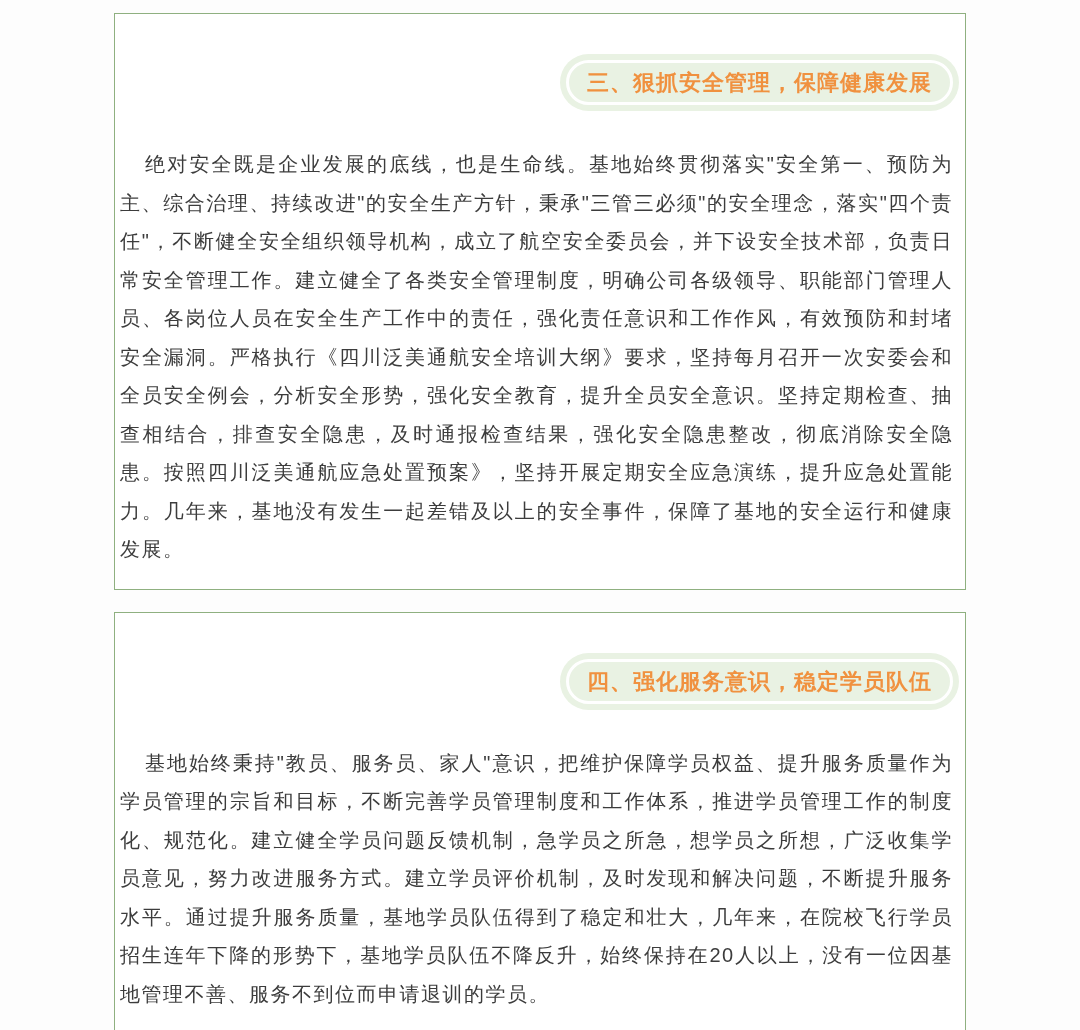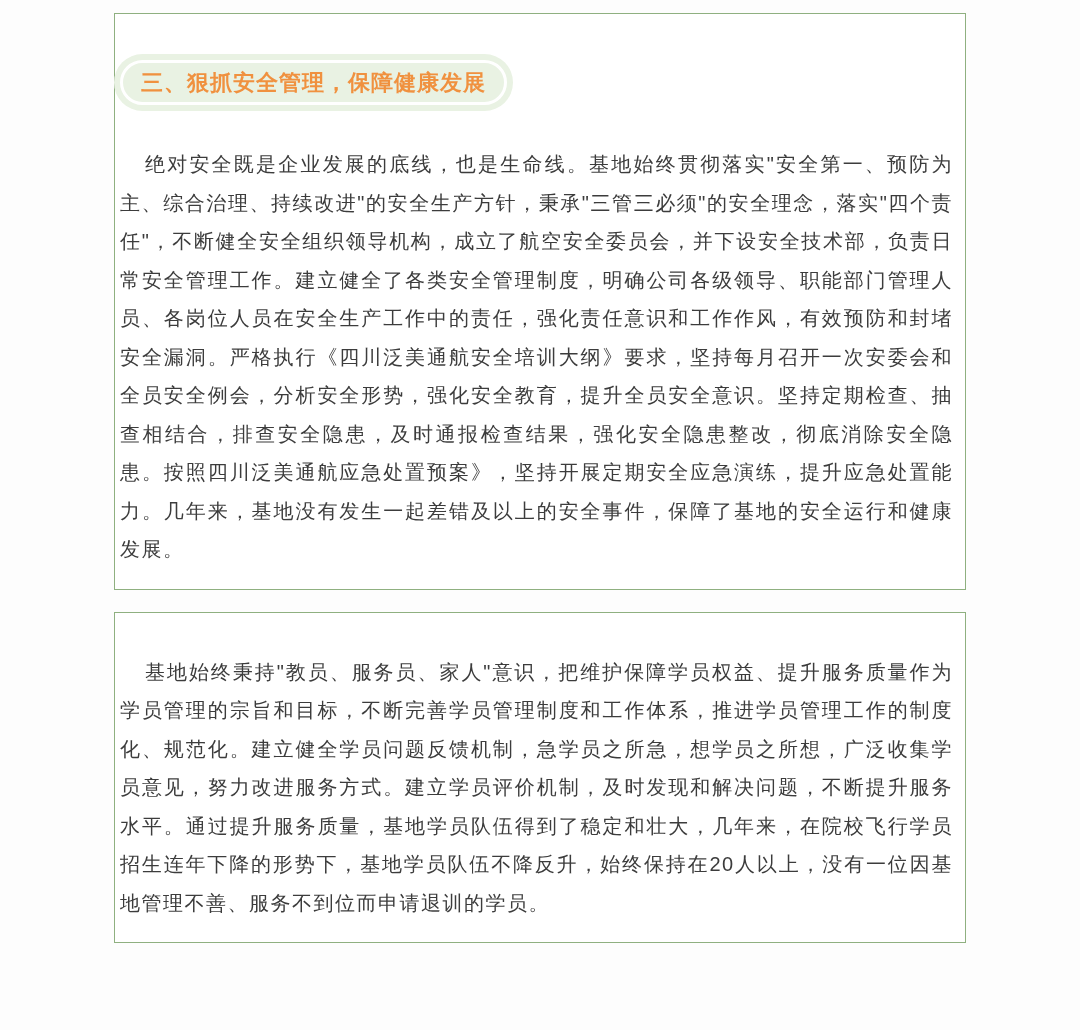--- a/index.html
+++ b/index.html
@@ -18,21 +18,21 @@
   }
   .card {
     width: 852px;
     margin: 0 auto 22px auto;
     box-sizing: border-box;
     background: #ffffff;
     border: 1.5px solid #8fb080;
     padding: 40px 12px 20px 5px;
   }
   .badge-row {
-    text-align: left;
+    text-align: right;
     margin: 6px 0 40px 0;
   }
   .badge {
     display: inline-block;
     background: #e9f2e3;
     border: 3px solid #ffffff;
     box-shadow: 0 0 0 6px #e9f2e3;
     border-radius: 30px;
     padding: 8px 18px;
     font-size: 22px;
@@ -57,16 +57,19 @@
 <div class="page">
 
   <section class="card">
     <div class="badge-row">
       <span class="badge">三、狠抓安全管理，保障健康发展</span>
     </div>
     <p>绝对安全既是企业发展的底线，也是生命线。基地始终贯彻落实"安全第一、预防为主、综合治理、持续改进"的安全生产方针，秉承"三管三必须"的安全理念，落实"四个责任"，不断健全安全组织领导机构，成立了航空安全委员会，并下设安全技术部，负责日常安全管理工作。建立健全了各类安全管理制度，明确公司各级领导、职能部门管理人员、各岗位人员在安全生产工作中的责任，强化责任意识和工作作风，有效预防和封堵安全漏洞。严格执行《四川泛美通航安全培训大纲》要求，坚持每月召开一次安委会和全员安全例会，分析安全形势，强化安全教育，提升全员安全意识。坚持定期检查、抽查相结合，排查安全隐患，及时通报检查结果，强化安全隐患整改，彻底消除安全隐患。按照四川泛美通航应急处置预案》，坚持开展定期安全应急演练，提升应急处置能力。几年来，基地没有发生一起差错及以上的安全事件，保障了基地的安全运行和健康发展。</p>
   </section>
 
   <section class="card">
+    <div class="badge-row">
+      <span class="badge">四、强化服务意识，稳定学员队伍</span>
+    </div>
     <p>基地始终秉持"教员、服务员、家人"意识，把维护保障学员权益、提升服务质量作为学员管理的宗旨和目标，不断完善学员管理制度和工作体系，推进学员管理工作的制度化、规范化。建立健全学员问题反馈机制，急学员之所急，想学员之所想，广泛收集学员意见，努力改进服务方式。建立学员评价机制，及时发现和解决问题，不断提升服务水平。通过提升服务质量，基地学员队伍得到了稳定和壮大，几年来，在院校飞行学员招生连年下降的形势下，基地学员队伍不降反升，始终保持在20人以上，没有一位因基地管理不善、服务不到位而申请退训的学员。</p>
   </section>
 
 </div>
 
 </body></html>

